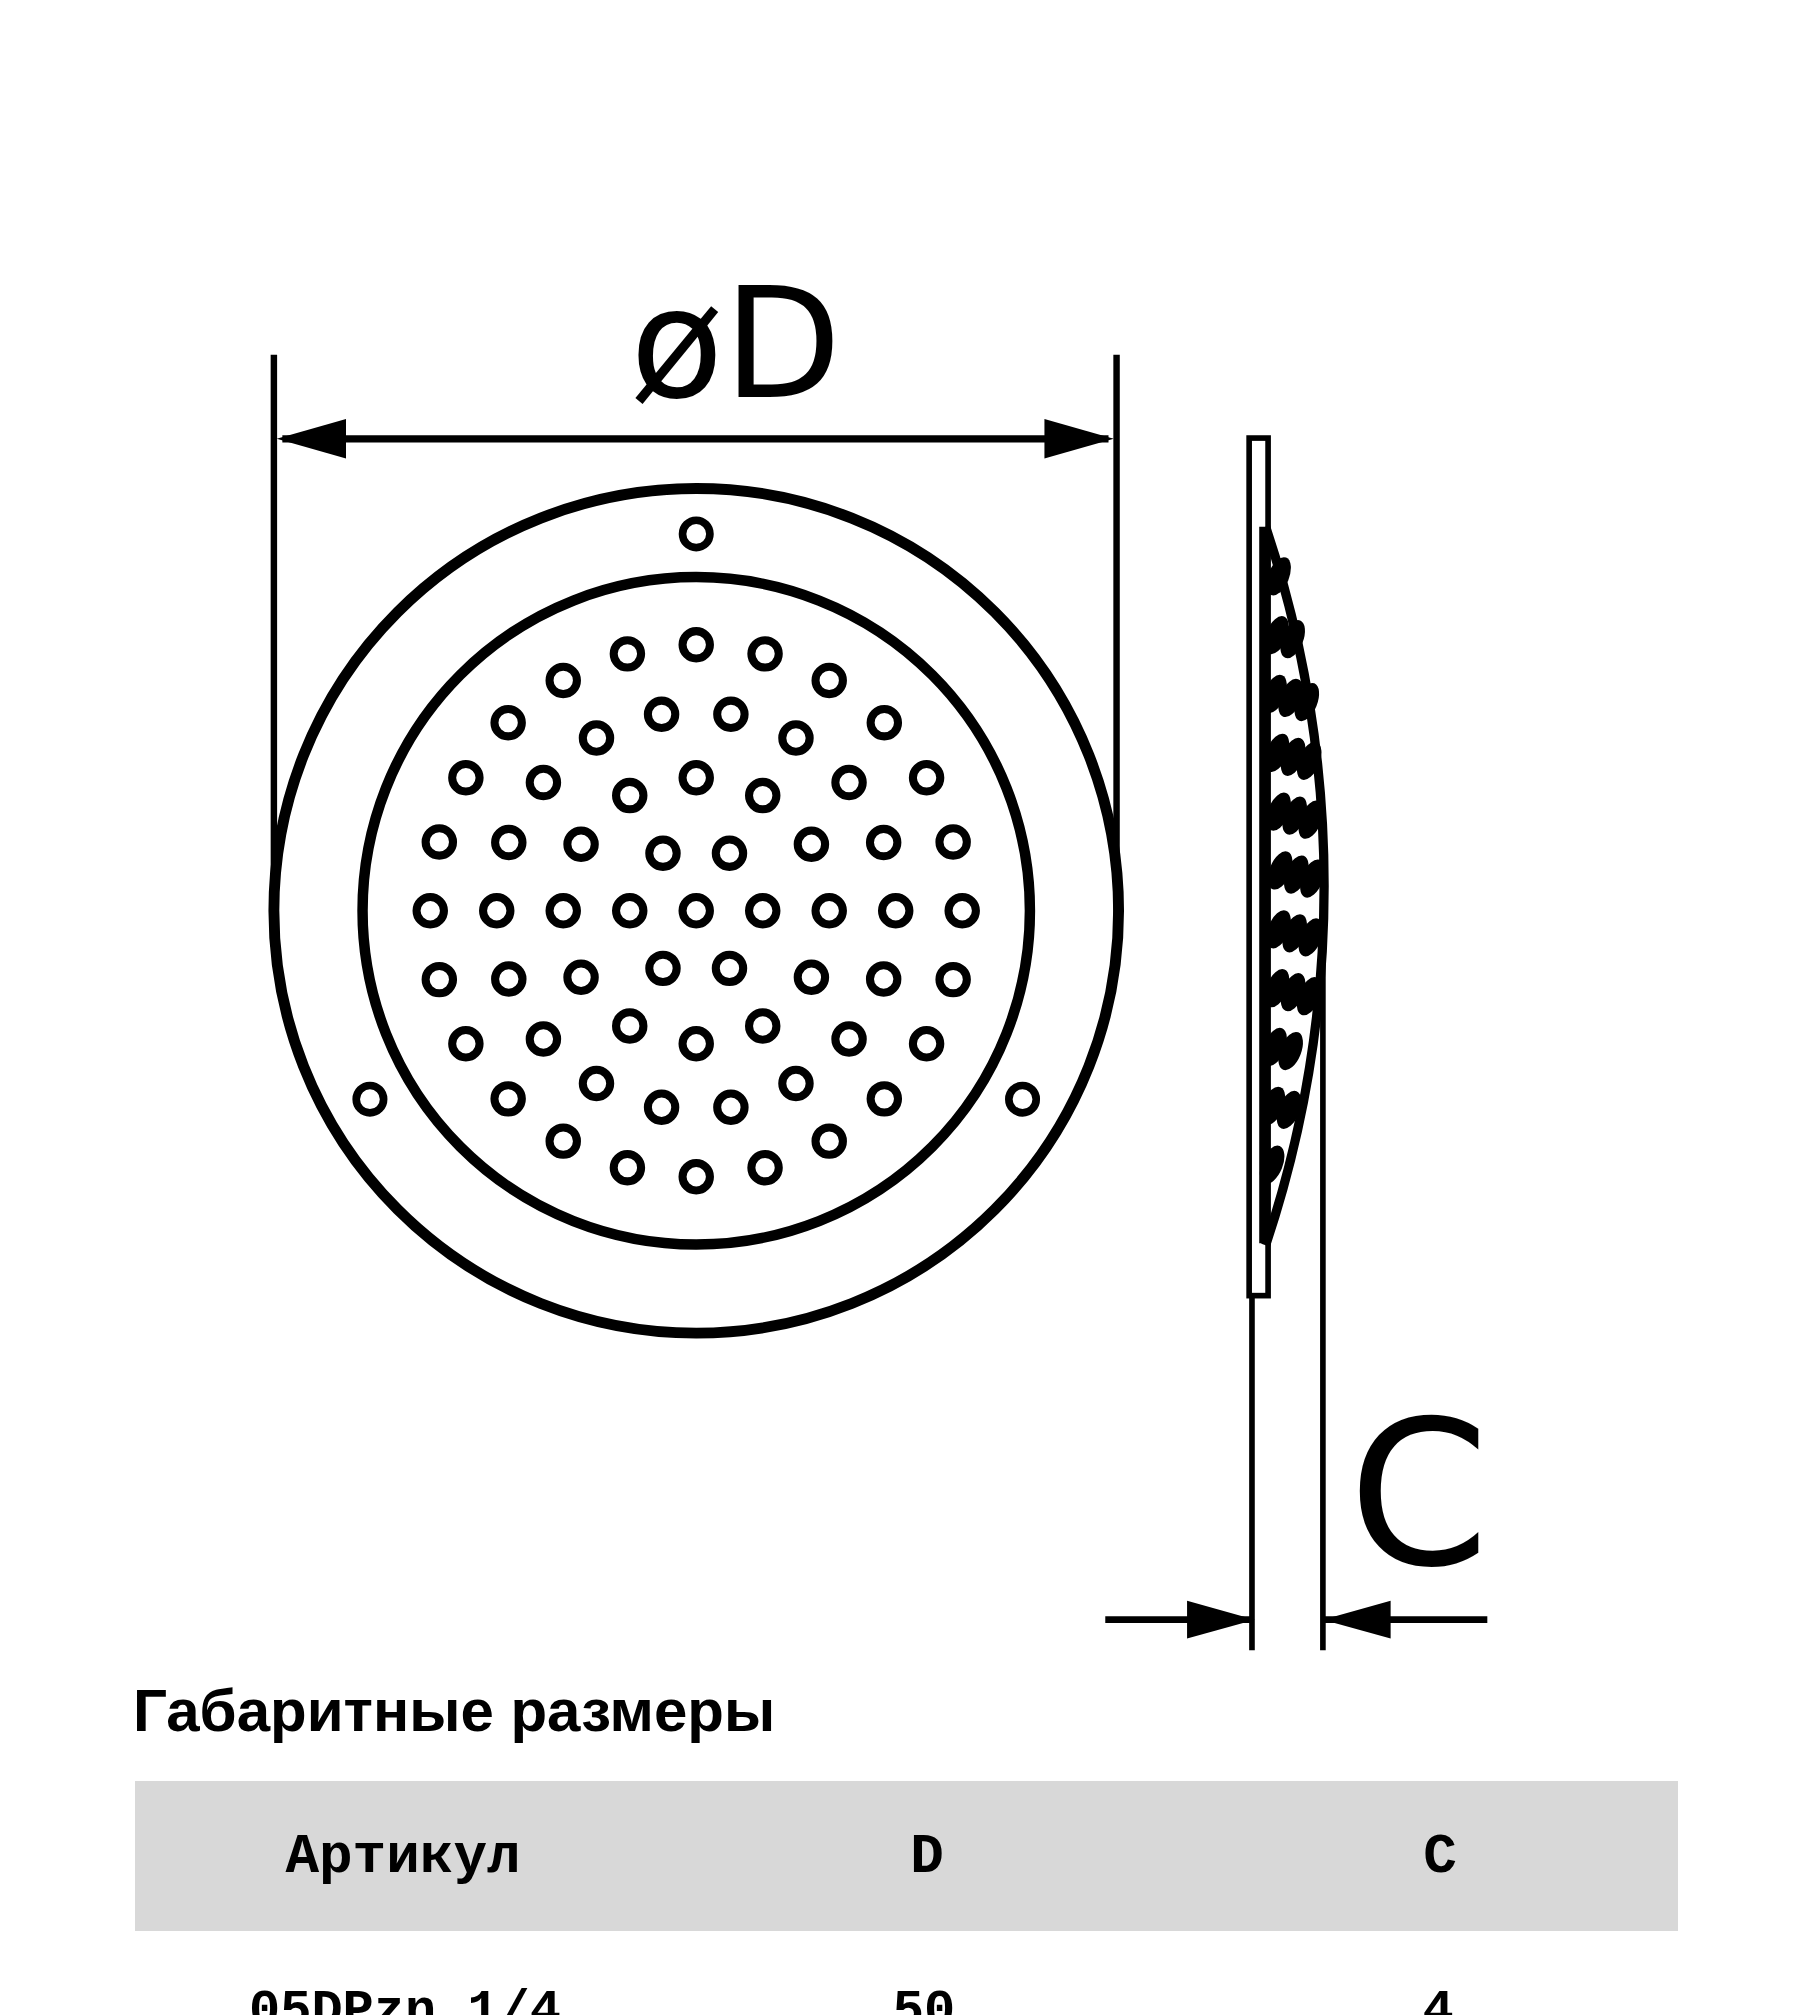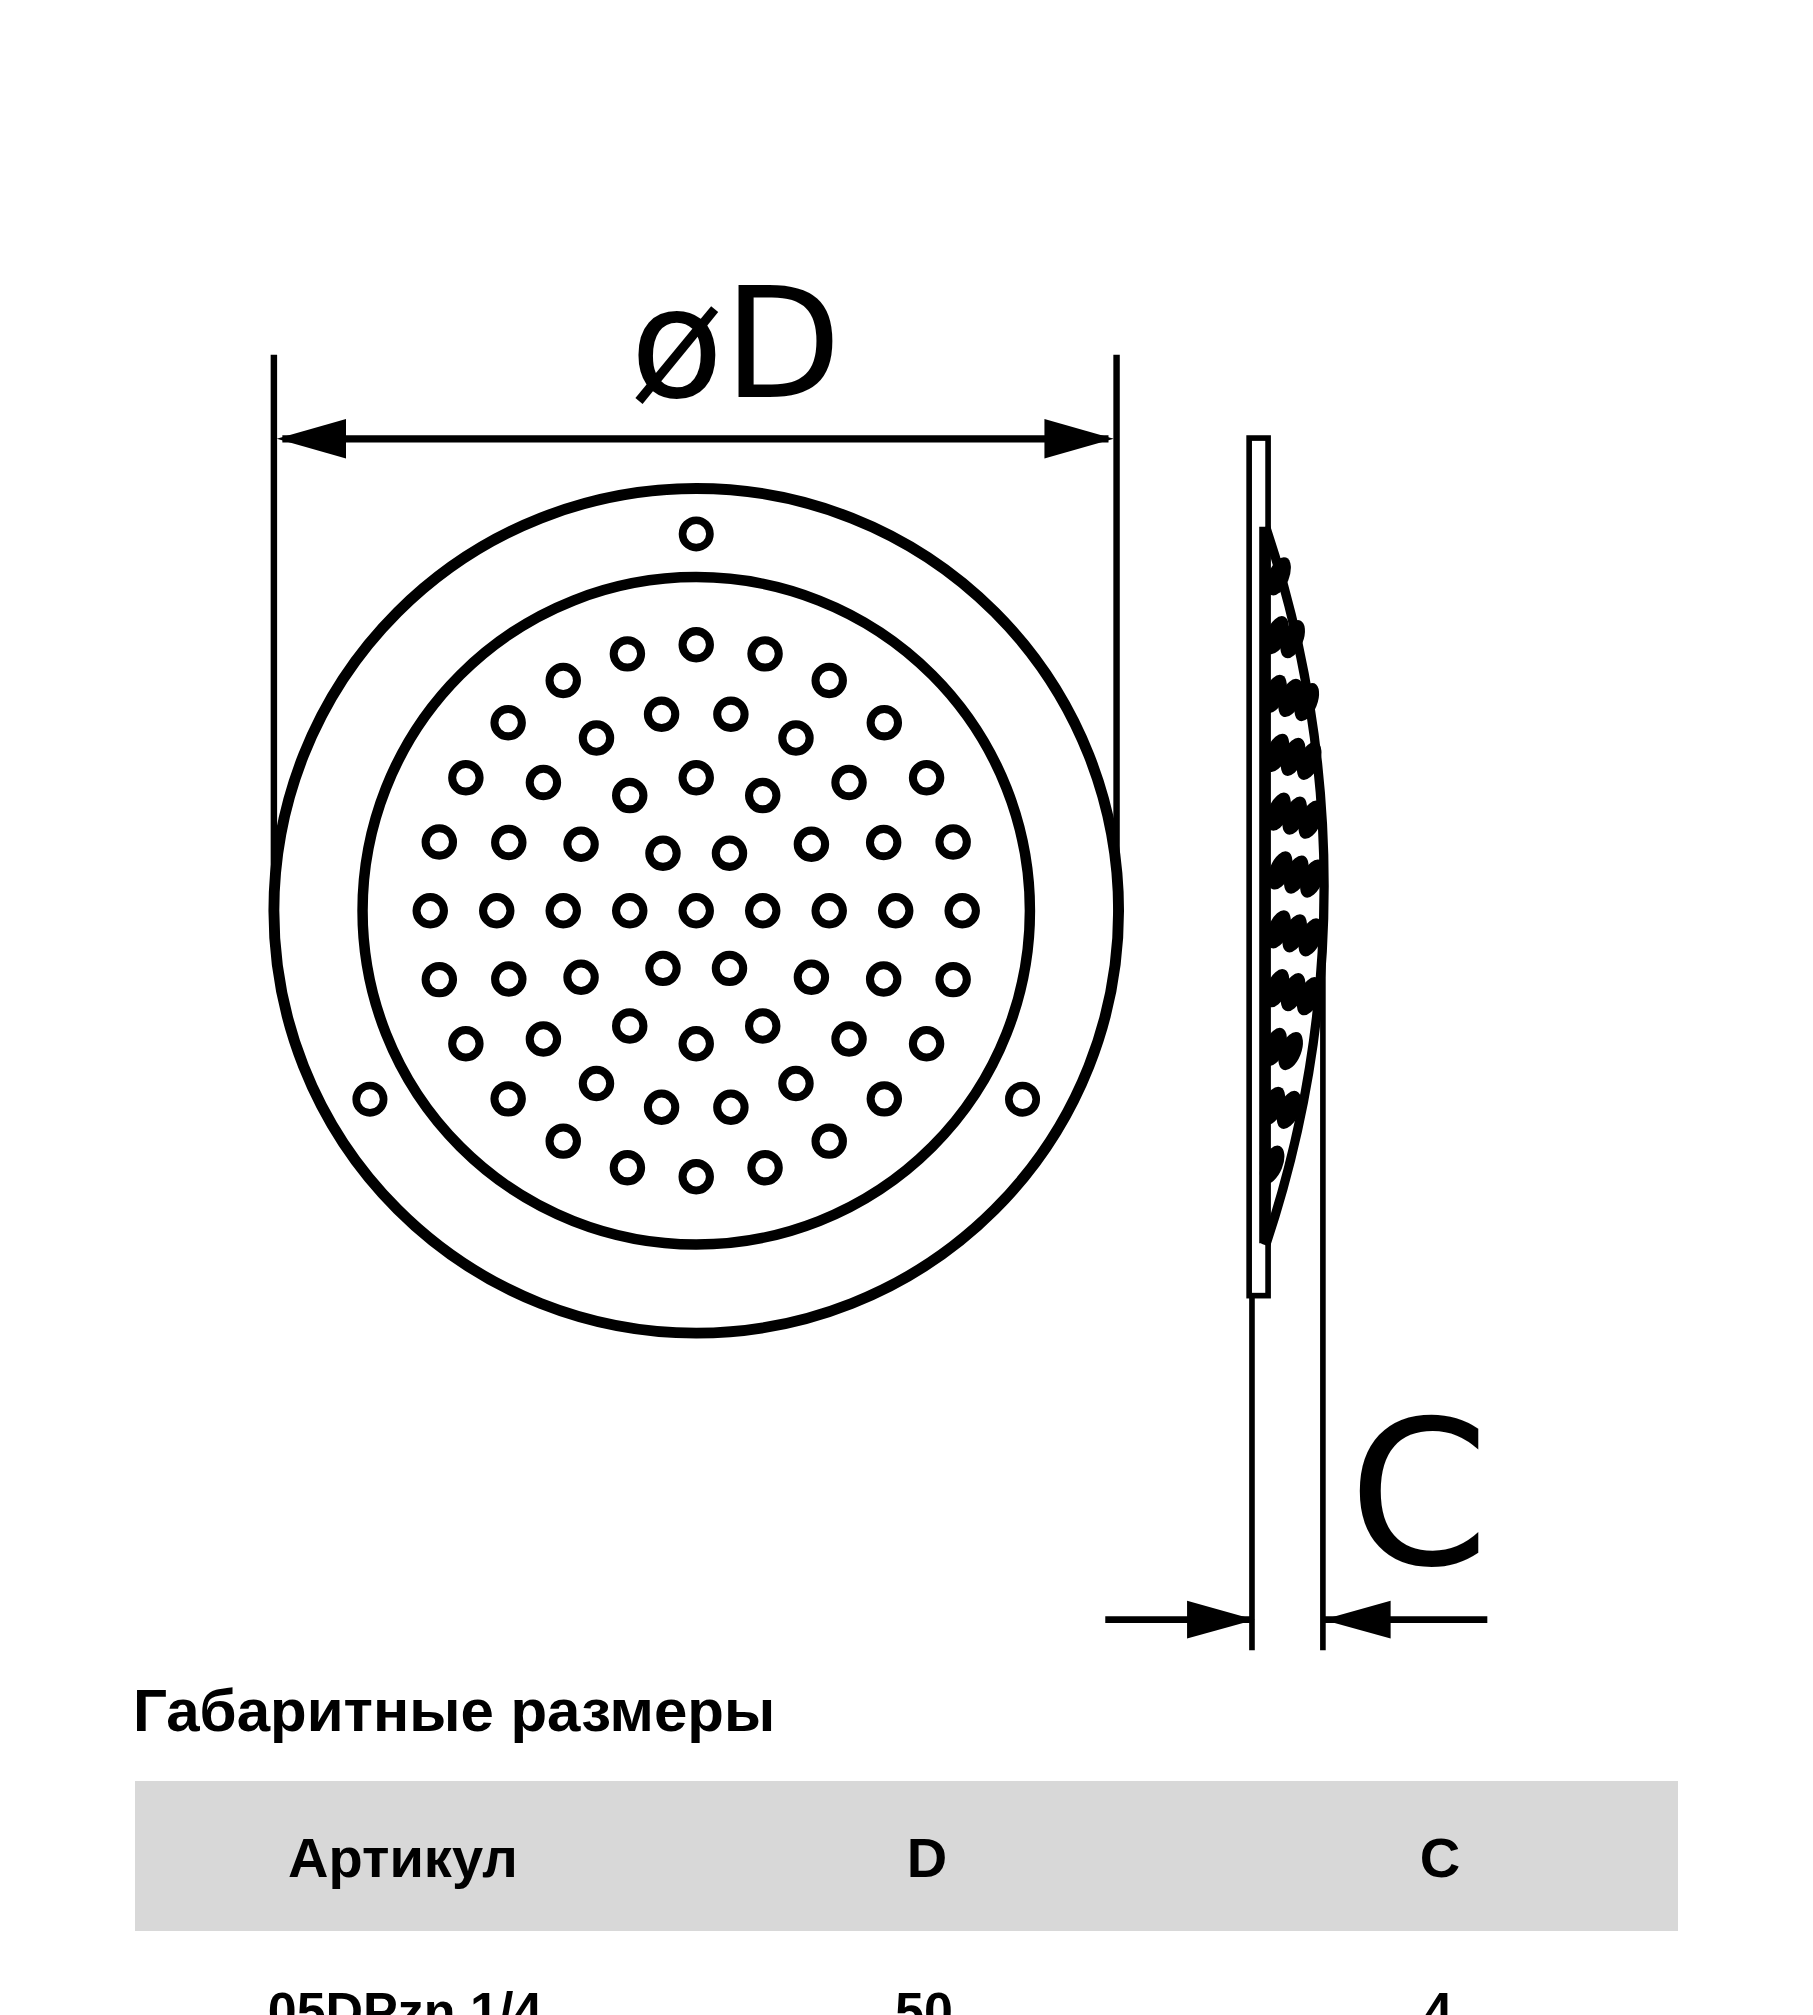--- a/index.html
+++ b/index.html
@@ -18,21 +18,21 @@
     font-size:60px;font-weight:bold;color:#000;
     white-space:nowrap;
   }
   .band{
     position:absolute;
     left:135px;top:1781px;width:1543px;height:150px;
   }
   .cell{
     position:absolute;
     transform:translate(-50%,-50%);
-    font-weight:bold;color:#000;white-space:nowrap;
+    font-weight:bold;color:#000;white-space:nowrap;font-family:Liberation Mono, monospace;
   }
   .cell.hdr{font-size:56px;}
   .cell.val{font-size:52px;}
   .dimlabel{
     font-family:"DejaVu Sans",sans-serif;
     fill:#000;
   }
 </style>
 </head>
 <body>

